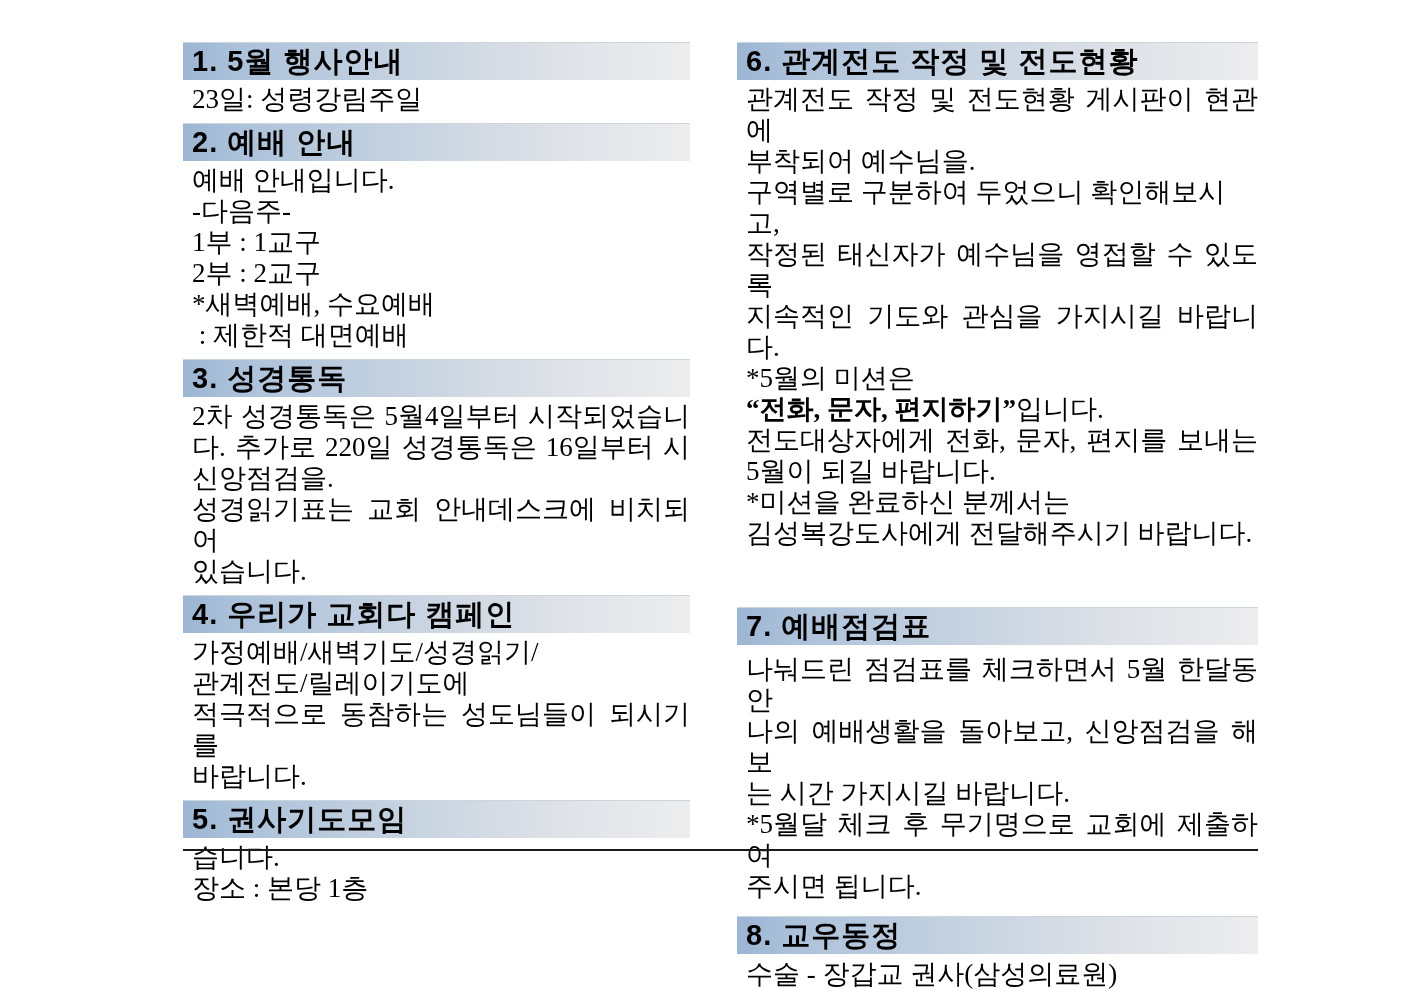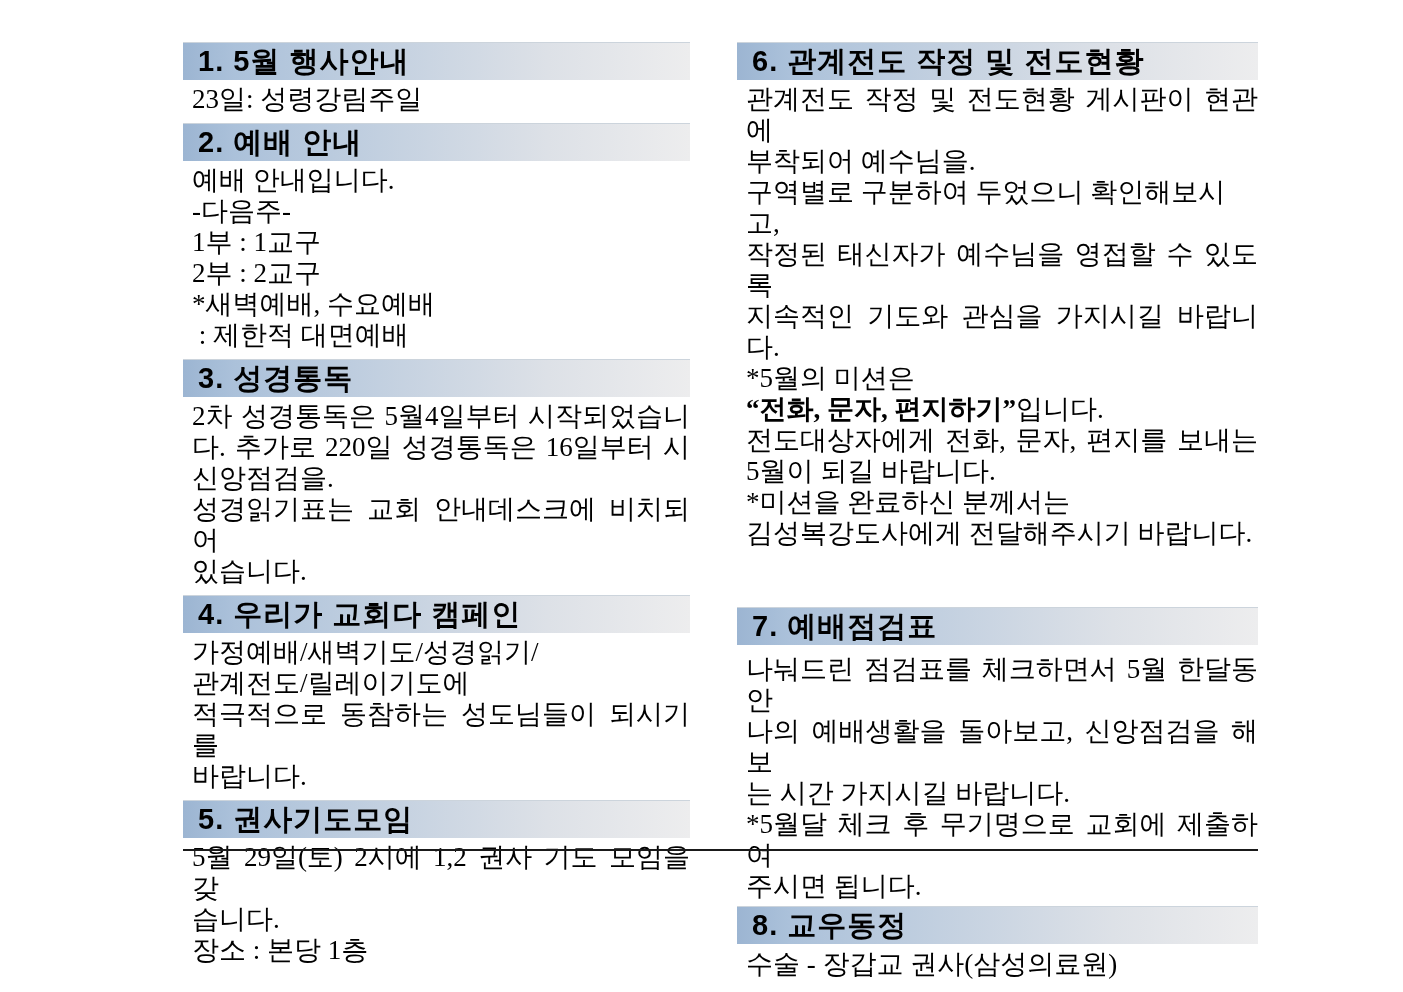--- a/index.html
+++ b/index.html
@@ -23,21 +23,21 @@
     position: absolute;
     top: 42px;
   }
   .col-left  { left: 183px; width: 507px; }
   .col-right { left: 737px; width: 521px; }
 
   .sec-header {
     box-sizing: border-box;
     height: 38px;
     line-height: 37px;
-    padding-left: 15px;
+    padding-left: 9px;
     font-family: "Liberation Sans", sans-serif;
     font-weight: bold;
     font-size: 29px;
     letter-spacing: 1px;
     color: #000000;
     background: linear-gradient(to right, #9cb5d2 0%, #abc1da 10%, #dde1e7 72%, #ededee 100%);
     border-top: 1px solid #ccd4dc;
   }
   .sec-body {
     padding: 4px 0 8px 3px;
@@ -49,21 +49,21 @@
     white-space: pre-wrap;
   }
   .line.just {
     text-align: justify;
     text-align-last: justify;
   }
   .seg-bold { font-weight: bold; }
 
   
   .col-right .sec-6 .sec-body { padding-bottom: 58px; }
-  .col-right .sec-7 .sec-body { padding-top: 9px;  padding-bottom: 4px; }
+  .col-right .sec-7 .sec-body { padding-top: 9px;  padding-bottom: 14px; }
   .col-right .sec-8 .sec-body { padding-top: 5px; }
 
   .rule {
     position: absolute;
     left: 183px;
     top: 849px;
     width: 1075px;
     height: 2px;
     background: #1a1a1a;
   }
@@ -111,21 +111,20 @@
           <div class="line">가정예배/새벽기도/성경읽기/</div>
           <div class="line">관계전도/릴레이기도에</div>
           <div class="line just">적극적으로 동참하는 성도님들이 되시기를</div>
           <div class="line">바랍니다.</div>
         </div>
     </div>
 
     <div class="sec sec-5">
       <div class="sec-header">5. 권사기도모임</div>
       <div class="sec-body">
-          <div class="line just">5월 29일(토) 2시에 1,2 권사 기도 모임을 갖</div>
           <div class="line">습니다.</div>
           <div class="line">장소 : 본당 1층</div>
         </div>
     </div>
 
   </div>
 
   <div class="col col-right">
 
     <div class="sec sec-6">

